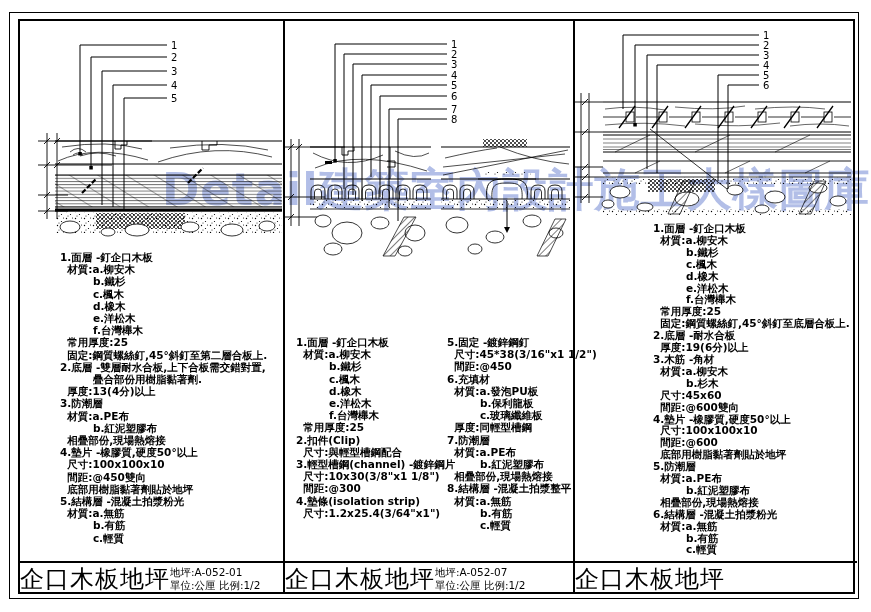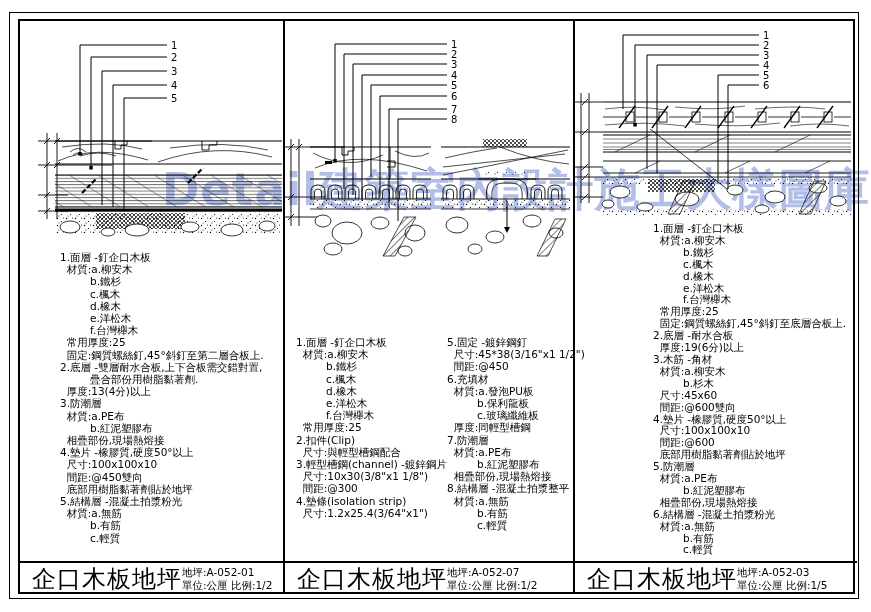--- a/index.html
+++ b/index.html
@@ -10,26 +10,26 @@
   .inner-frame{position:absolute;left:18px;top:19px;width:837px;height:575px;
                border:2px solid #000;box-sizing:border-box;}
   .watermark{position:absolute;left:162px;top:160px;z-index:0;white-space:nowrap;
              font-size:45px;font-weight:bold;letter-spacing:1px;opacity:.8;}
   .panel{position:absolute;top:0;height:571px;box-sizing:border-box;}
   .p1{left:0;width:265px;border-right:2px solid #000;}
   .p2{left:265px;width:290px;border-right:2px solid #000;}
   .p3{left:555px;width:282px;}
   .drawing{position:absolute;left:0;top:0;z-index:1;}
   .note-block{position:absolute;z-index:2;font-size:10.5px;line-height:12.2px;
-              white-space:pre;}
+              white-space:pre;font-weight:bold;}
   .note-line{white-space:pre;}
   .panel-footer{position:absolute;left:0;right:0;top:540px;height:31px;
                 border-top:2px solid #000;display:flex;align-items:center;z-index:3;
                 background:transparent;}
-  .pf-title{font-size:24px;letter-spacing:1px;margin-left:12px;white-space:nowrap;}
+  .pf-title{font-size:24px;letter-spacing:1px;white-space:nowrap;}
   .pf-info{font-size:10.5px;line-height:13px;white-space:nowrap;}
   text.co{font-family:"DejaVu Sans",sans-serif;font-size:10px;fill:#000;}
 </style>
 </head>
 <body>
 
 <div class="sheet">
 
   <svg width="0" height="0" style="position:absolute" aria-hidden="true">
     <defs>
@@ -272,21 +272,17 @@
           <text class="co" x="188" y="28">2</text>
           <text class="co" x="188" y="38">3</text>
           <text class="co" x="188" y="48">4</text>
           <text class="co" x="188" y="58">5</text>
           <text class="co" x="188" y="68">6</text>
         </g>
       </svg>
       <div class="note-block" style="left:78px;top:202px;line-height:11.9px;"><div class="note-line">1.面層 -釘企口木板</div><div class="note-line">  材質:a.柳安木</div><div class="note-line">         b.鐵杉</div><div class="note-line">         c.楓木</div><div class="note-line">         d.橡木</div><div class="note-line">         e.洋松木</div><div class="note-line">         f.台灣櫸木</div><div class="note-line">  常用厚度:25</div><div class="note-line">  固定:鋼質螺絲釘,45°斜釘至底層合板上.</div><div class="note-line">2.底層 -耐水合板</div><div class="note-line">  厚度:19(6分)以上</div><div class="note-line">3.木筋 -角材</div><div class="note-line">  材質:a.柳安木</div><div class="note-line">         b.杉木</div><div class="note-line">  尺寸:45x60</div><div class="note-line">  間距:@600雙向</div><div class="note-line">4.墊片 -橡膠質,硬度50°以上</div><div class="note-line">  尺寸:100x100x10</div><div class="note-line">  間距:@600</div><div class="note-line">  底部用樹脂黏著劑貼於地坪</div><div class="note-line">5.防潮層</div><div class="note-line">  材質:a.PE布</div><div class="note-line">         b.紅泥塑膠布</div><div class="note-line">  相疊部份,現場熱熔接</div><div class="note-line">6.結構層 -混凝土拍漿粉光</div><div class="note-line">  材質:a.無筋</div><div class="note-line">         b.有筋</div><div class="note-line">         c.輕質</div></div>
       <footer class="panel-footer">
         <div class="pf-title">企口木板地坪</div>
-        <div class="pf-info">
-          <div>地坪:A-052-03</div>
-          <div>單位:公厘 比例:1/5</div>
-        </div>
       </footer>
     </section>
 
   </div>
 </div>
 
 </body></html>

